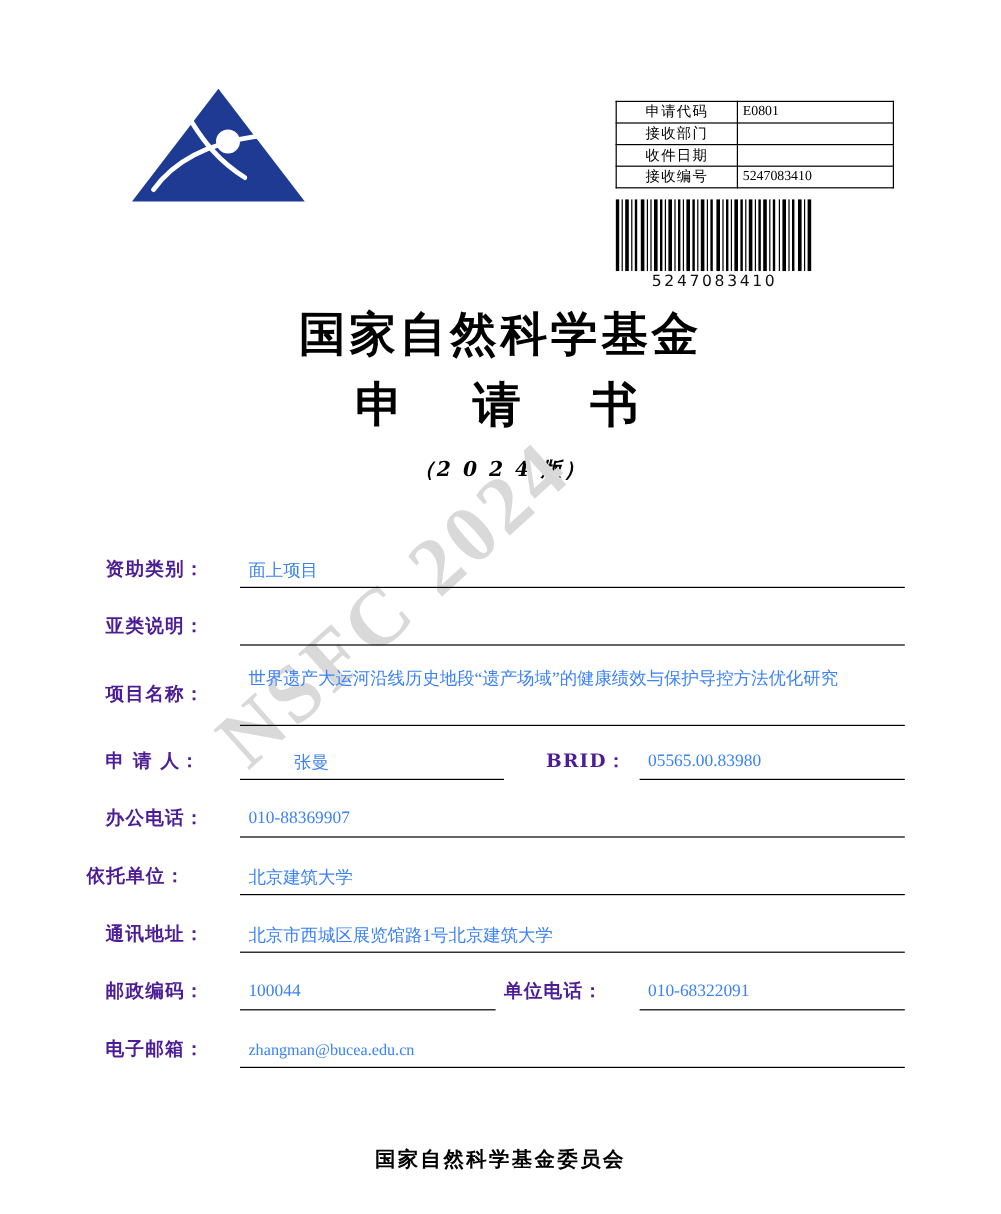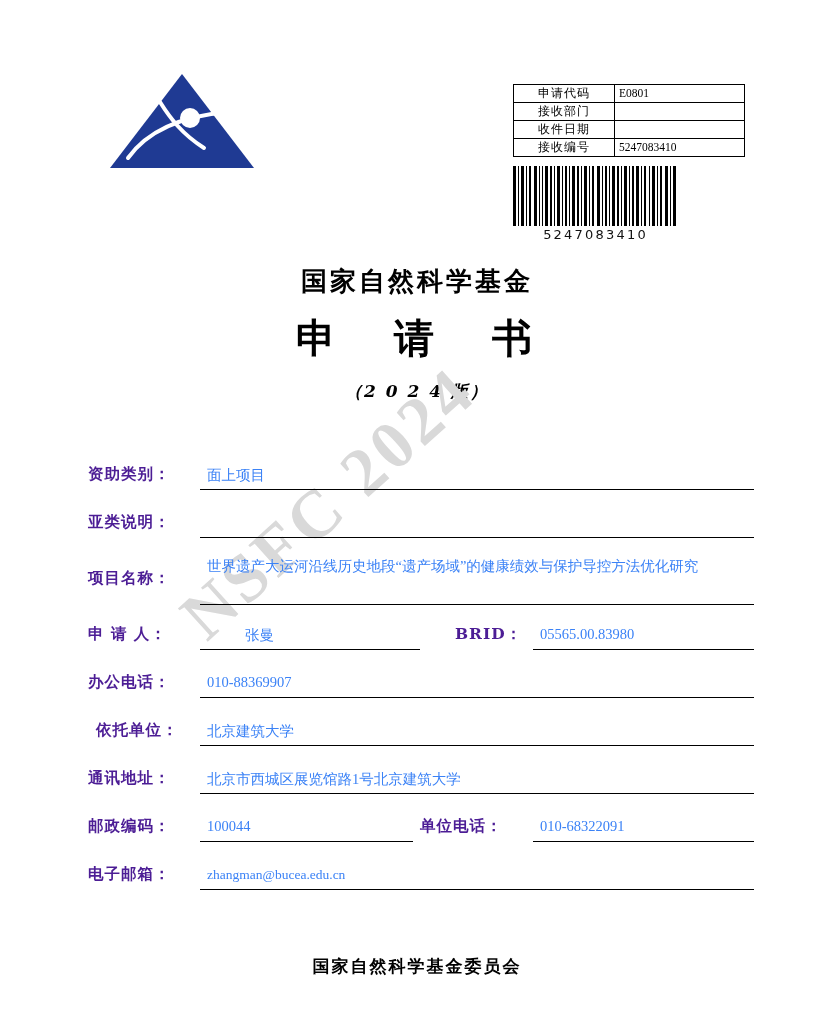--- a/index.html
+++ b/index.html
@@ -81,23 +81,23 @@
 
   
   .title-block {
     position: absolute;
     top: 262px;
     left: 0;
     width: 834px;
     text-align: center;
   }
   .title-main {
-    font-family: Liberation Serif, serif;
-    font-weight: bold;
-    font-size: 26px;
+    font-family: Liberation Mono, monospace;
+    font-weight: bold;
+    font-size: 39px;
     letter-spacing: 3px;
     line-height: 40px;
   }
   .title-sub {
     font-family: "DejaVu Serif", serif;
     font-weight: bold;
     font-size: 40px;
     letter-spacing: 22px;
     line-height: 60px;
     margin-top: 6px;
@@ -306,21 +306,21 @@
     <div class="uline" style="left:533px; top:37px; width:221px;"></div>
   </div>
 
   <div class="row">
     <div class="flabel" style="left:88px; top:12px;">办公电话：</div>
     <div class="fvalue" style="left:207px; top:14px;">010-88369907</div>
     <div class="uline" style="left:200px; top:37px; width:554px;"></div>
   </div>
 
   <div class="row">
-    <div class="flabel" style="left:96px; top:12px;">依托单位：</div>
+    <div class="flabel" style="left:72px; top:12px;">依托单位：</div>
     <div class="fvalue" style="left:207px; top:14px;">北京建筑大学</div>
     <div class="uline" style="left:200px; top:37px; width:554px;"></div>
   </div>
 
   <div class="row">
     <div class="flabel" style="left:88px; top:12px;">通讯地址：</div>
     <div class="fvalue" style="left:207px; top:14px;">北京市西城区展览馆路1号北京建筑大学</div>
     <div class="uline" style="left:200px; top:37px; width:554px;"></div>
   </div>
 

